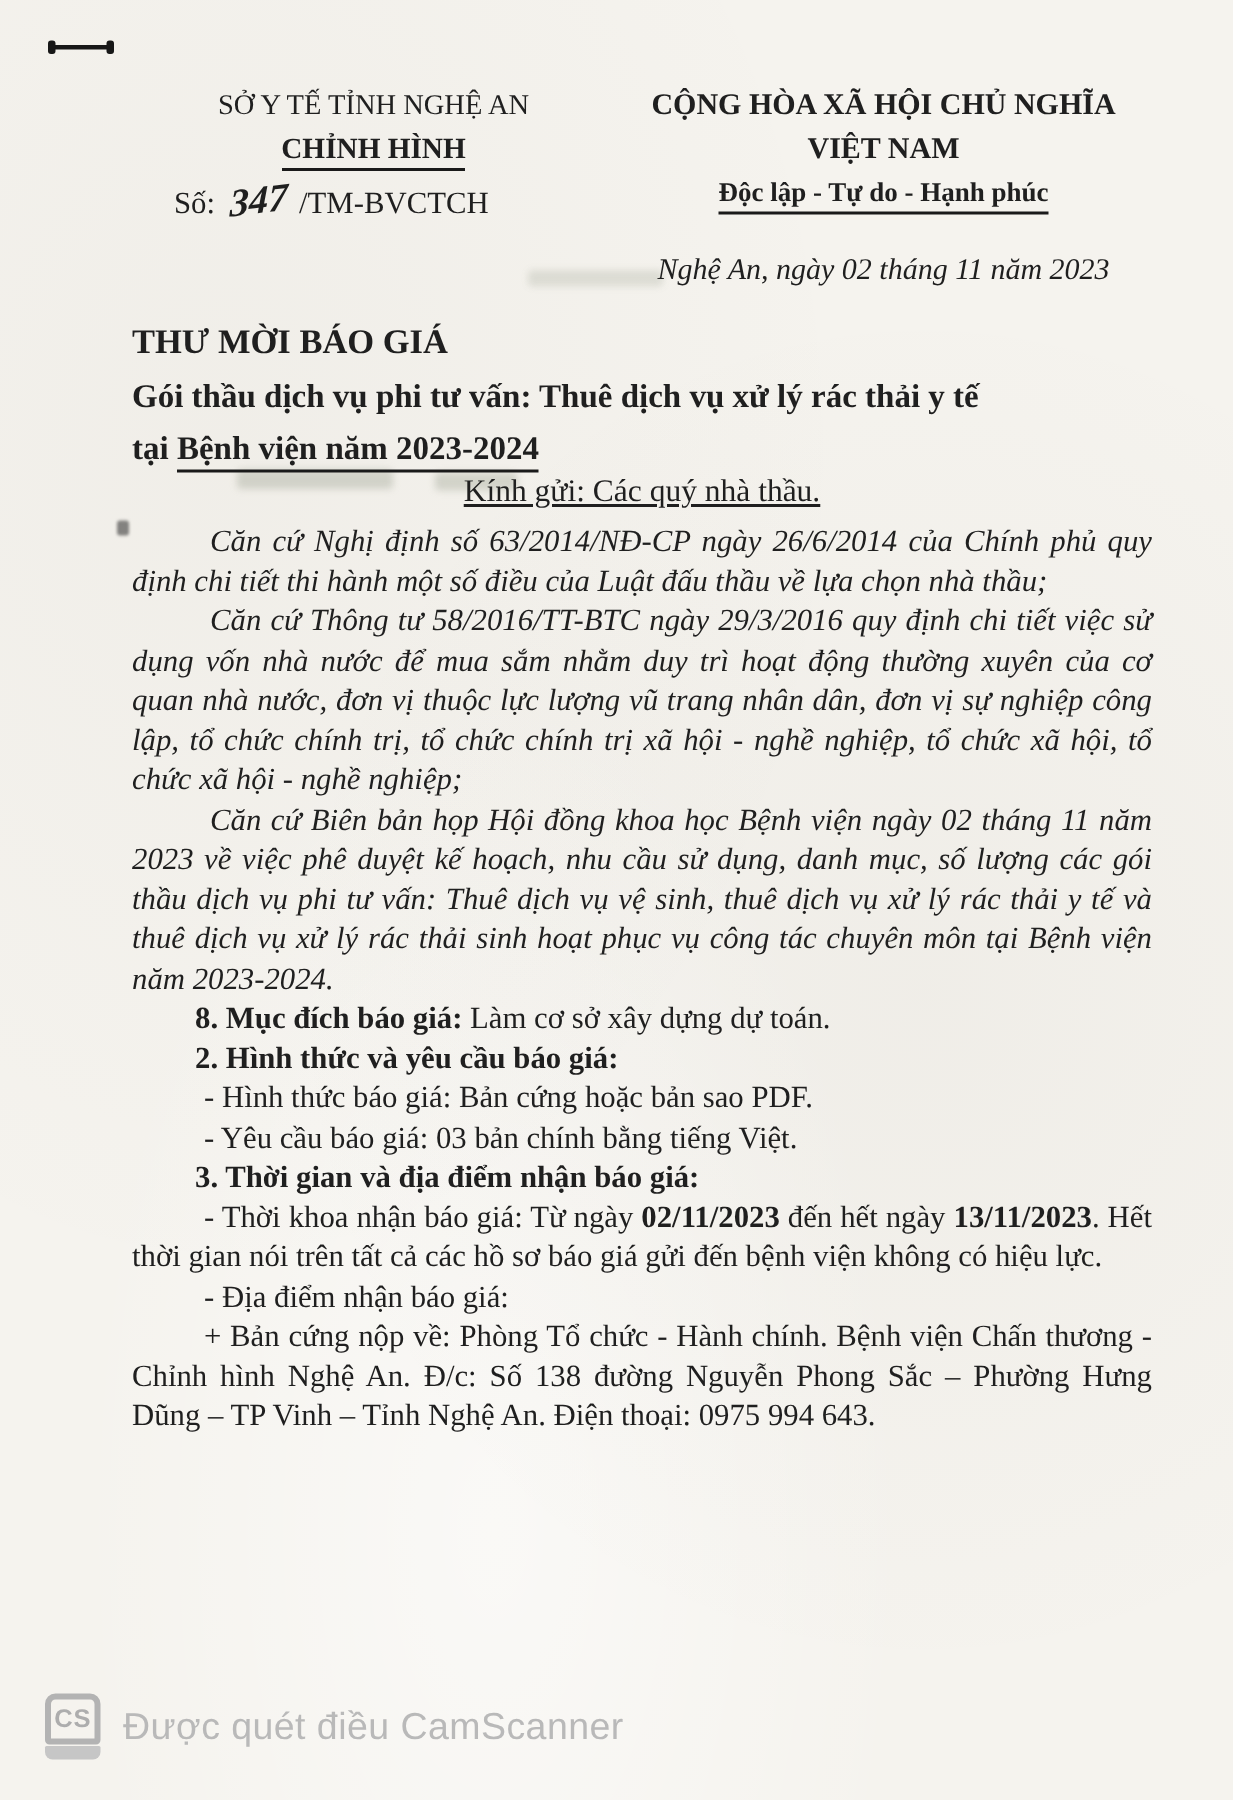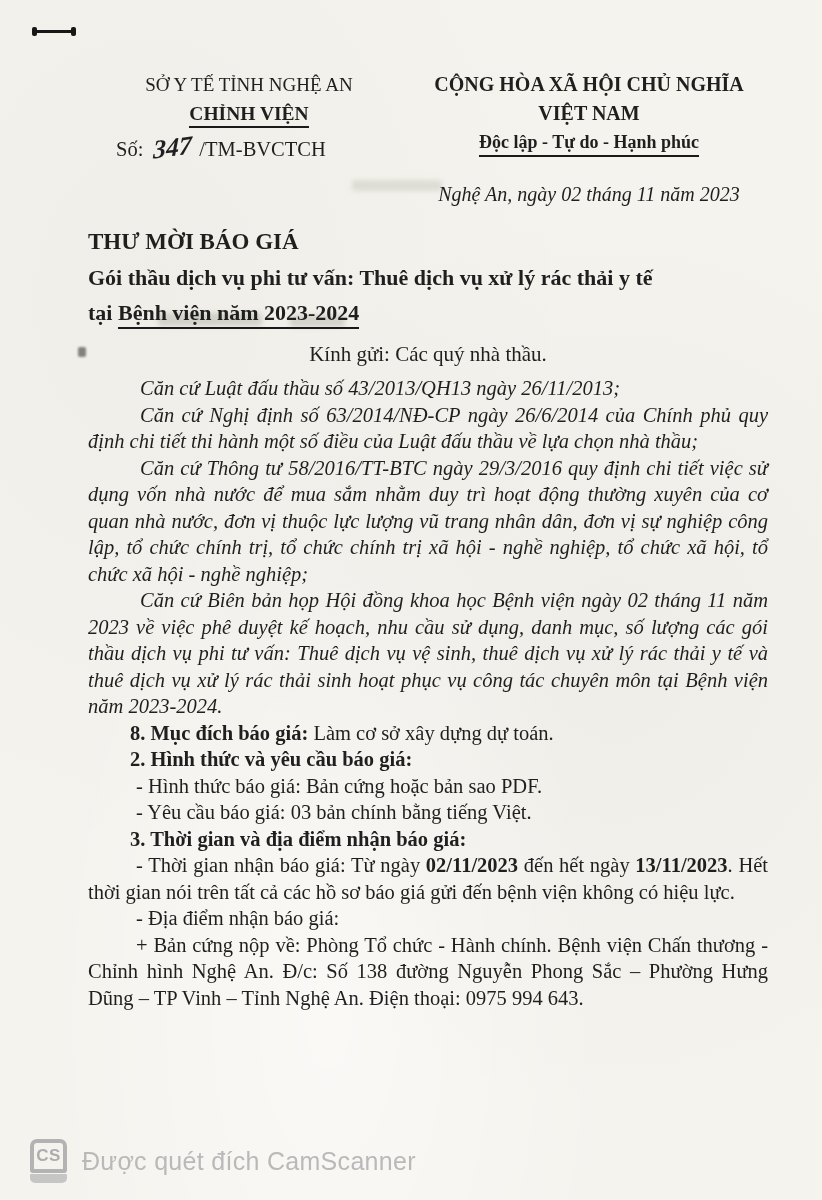--- a/index.html
+++ b/index.html
@@ -24,49 +24,49 @@
   .pen-mark::after{right:-2px;}
 
   
   .smudge{position:absolute;filter:blur(2.5px);background:rgba(143,150,130,0.32);border-radius:3px;}
   .smudge.s1{left:158px;top:313px;width:104px;height:13px;}
   .smudge.s2{left:290px;top:315px;width:55px;height:12px;}
   .smudge.s3{left:352px;top:180px;width:90px;height:11px;opacity:.7;}
   .edge-mark{position:absolute;left:78px;top:347px;width:8px;height:10px;background:rgba(40,40,40,0.55);filter:blur(1px);border-radius:2px;}
 
   
-  .doc-header{display:flex;margin-top:70px;}
+  .doc-header{display:flex;margin-top:56px;}
   .hdr-left{width:322px;text-align:center;font-size:19px;line-height:29px;}
   .hdr-right{flex:1;text-align:center;font-size:20px;line-height:29px;}
   .b{font-weight:bold;}
   .u-line{border-bottom:2px solid #1a1a1a;padding-bottom:2px;display:inline-block;line-height:1.1;}
   .hdr-left .l2,.hdr-left .l3{font-weight:bold;font-size:19.5px;}
   .so-line{text-align:left;padding-left:28px;font-size:20.5px;margin-top:5px;}
   .hand{display:inline-block;font-style:italic;font-weight:bold;font-size:26px;transform:rotate(-7deg) skewX(-8deg);margin:0 7px 0 10px;}
   .motto{font-size:18px;}
   .hdr-date{font-style:italic;font-size:20px;margin-top:23px;}
 
   
   .title-block{font-weight:bold;margin-top:20px;}
   .t1{font-size:23px;}
   .t2{font-size:22px;margin-top:10px;}
   .t3{font-size:22px;margin-top:9px;}
-  .salutation{text-align:center;font-size:21px;margin-top:13px;}
+  .salutation{text-align:center;font-size:21px;text-decoration:underline;}
 
   
   .doc-body{margin-top:8px;}
   .doc-body p{margin:0;font-size:20.5px;line-height:26.5px;text-align:justify;}
   .preamble p{font-style:italic;text-indent:52px;}
   .p-intro{text-indent:52px;}
   .li-num{text-indent:42px;}
   .li-dash{text-indent:48px;}
   .email{font-weight:bold;border-bottom:2px solid #1a1a1a;}
 
   
-  .footer{position:absolute;left:30px;bottom:17px;display:flex;align-items:center;gap:15px;
+  .footer{position:absolute;left:30px;bottom:27px;display:flex;align-items:center;gap:15px;
           font-family:"Liberation Sans","DejaVu Sans",sans-serif;}
   .cs-icon{width:37px;}
   .cs-box{height:26px;border:4px solid #b3b3b3;border-radius:7px 7px 3px 3px;display:flex;align-items:center;justify-content:center;
           font-weight:bold;font-size:17px;color:#adadad;letter-spacing:0.5px;}
   .cs-bar{height:9px;background:#c6c6c6;border-radius:1px 1px 5px 5px;margin-top:1px;}
   .footer-text{font-size:25px;color:#b9b9b9;letter-spacing:0.3px;}
 </style>
 </head>
 <body>
 
@@ -76,63 +76,62 @@
   <div class="smudge s1"></div>
   <div class="smudge s2"></div>
   <div class="smudge s3"></div>
   <div class="edge-mark"></div>
 
   <div class="content">
 
     <div class="doc-header">
       <div class="hdr-left">
         <div class="l1">SỞ Y TẾ TỈNH NGHỆ AN</div>
-        <div class="l3"><span class="u-line">CHỈNH VIỆN</span></div>
+        <div class="l3"><span class="u-line">CHỈNH HÌNH</span></div>
         <div class="so-line"><span>Số:</span><span class="hand">347</span><span>/TM-BVCTCH</span></div>
       </div>
       <div class="hdr-right">
         <div class="b">CỘNG HÒA XÃ HỘI CHỦ NGHĨA VIỆT NAM</div>
         <div class="b motto"><span class="u-line">Độc lập - Tự do - Hạnh phúc</span></div>
         <div class="hdr-date">Nghệ An, ngày 02 tháng 11 năm 2023</div>
       </div>
     </div>
 
     <div class="title-block">
       <div class="t1">THƯ MỜI BÁO GIÁ</div>
       <div class="t2">Gói thầu dịch vụ phi tư vấn: Thuê dịch vụ xử lý rác thải y tế</div>
       <div class="t3"><span>tại </span><span class="u-line">Bệnh viện năm 2023-2024</span></div>
     </div>
 
     <div class="salutation">Kính gửi: Các quý nhà thầu.</div>
 
     <div class="doc-body">
       <div class="preamble">
-        <p>Căn cứ Luật đấu thầu số 43/2013/QH13 ngày 26/11/2013;</p>
         <p>Căn cứ Nghị định số 63/2014/NĐ-CP ngày 26/6/2014 của Chính phủ quy định chi tiết thi hành một số điều của Luật đấu thầu về lựa chọn nhà thầu;</p>
         <p>Căn cứ Thông tư 58/2016/TT-BTC ngày 29/3/2016 quy định chi tiết việc sử dụng vốn nhà nước để mua sắm nhằm duy trì hoạt động thường xuyên của cơ quan nhà nước, đơn vị thuộc lực lượng vũ trang nhân dân, đơn vị sự nghiệp công lập, tổ chức chính trị, tổ chức chính trị xã hội - nghề nghiệp, tổ chức xã hội, tổ chức xã hội - nghề nghiệp;</p>
         <p>Căn cứ Biên bản họp Hội đồng khoa học Bệnh viện ngày 02 tháng 11 năm 2023 về việc phê duyệt kế hoạch, nhu cầu sử dụng, danh mục, số lượng các gói thầu dịch vụ phi tư vấn: Thuê dịch vụ vệ sinh, thuê dịch vụ xử lý rác thải y tế và thuê dịch vụ xử lý rác thải sinh hoạt phục vụ công tác chuyên môn tại Bệnh viện năm 2023-2024.</p>
       </div>
 
 
       <p class="li-num"><span class="b">8. Mục đích báo giá:</span><span> Làm cơ sở xây dựng dự toán.</span></p>
 
       <p class="li-num b">2. Hình thức và yêu cầu báo giá:</p>
       <p class="li-dash">- Hình thức báo giá: Bản cứng hoặc bản sao PDF.</p>
       <p class="li-dash">- Yêu cầu báo giá: 03 bản chính bằng tiếng Việt.</p>
 
       <p class="li-num b">3. Thời gian và địa điểm nhận báo giá:</p>
-      <p class="li-dash"><span>- Thời gian nhận báo giá: Từ ngày </span><span class="b">02/11/2023</span><span> đến hết ngày </span><span class="b">13/11/2023</span><span>. Hết thời gian nói trên tất cả các hồ sơ báo giá gửi đến bệnh viện không có hiệu lực.</span></p>
+      <p class="li-dash"><span>- Thời khoa nhận báo giá: Từ ngày </span><span class="b">02/11/2023</span><span> đến hết ngày </span><span class="b">13/11/2023</span><span>. Hết thời gian nói trên tất cả các hồ sơ báo giá gửi đến bệnh viện không có hiệu lực.</span></p>
       <p class="li-dash">- Địa điểm nhận báo giá:</p>
 
       <p class="li-dash">+ Bản cứng nộp về: Phòng Tổ chức - Hành chính. Bệnh viện Chấn thương - Chỉnh hình Nghệ An. Đ/c: Số 138 đường Nguyễn Phong Sắc – Phường Hưng Dũng – TP Vinh – Tỉnh Nghệ An. Điện thoại: 0975 994 643.</p>
 
     </div>
   </div>
 
   <div class="footer">
     <div class="cs-icon">
       <div class="cs-box">CS</div>
       <div class="cs-bar"></div>
     </div>
-    <div class="footer-text">Được quét đích CamScanner</div>
+    <div class="footer-text">Được quét điều CamScanner</div>
   </div>
 
 </div>
 
 </body></html>

